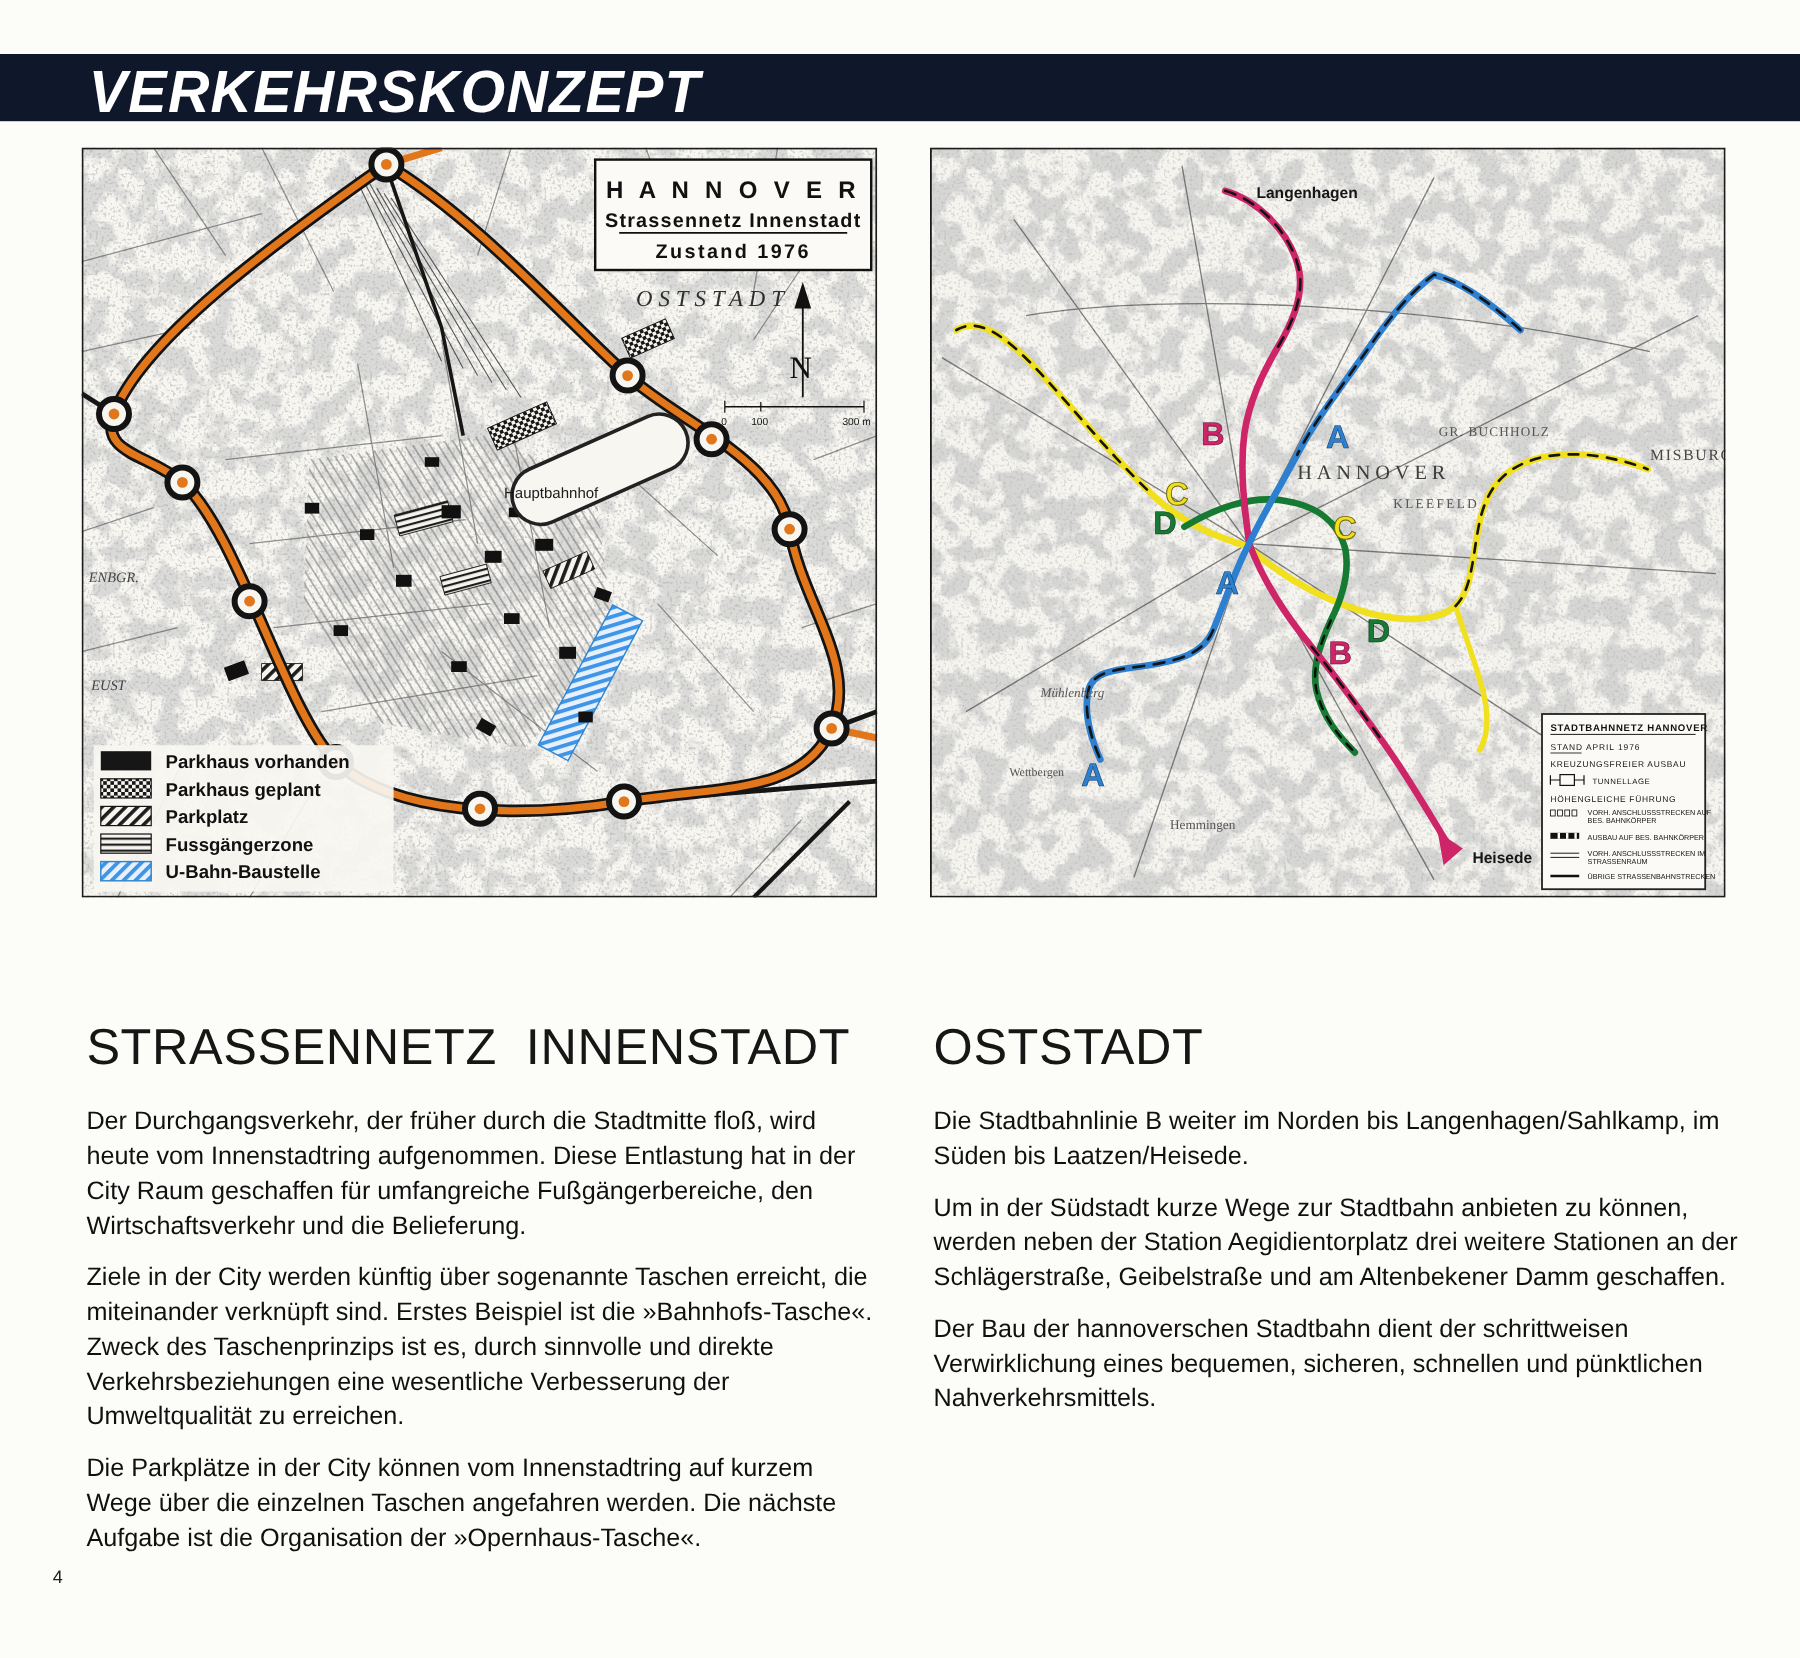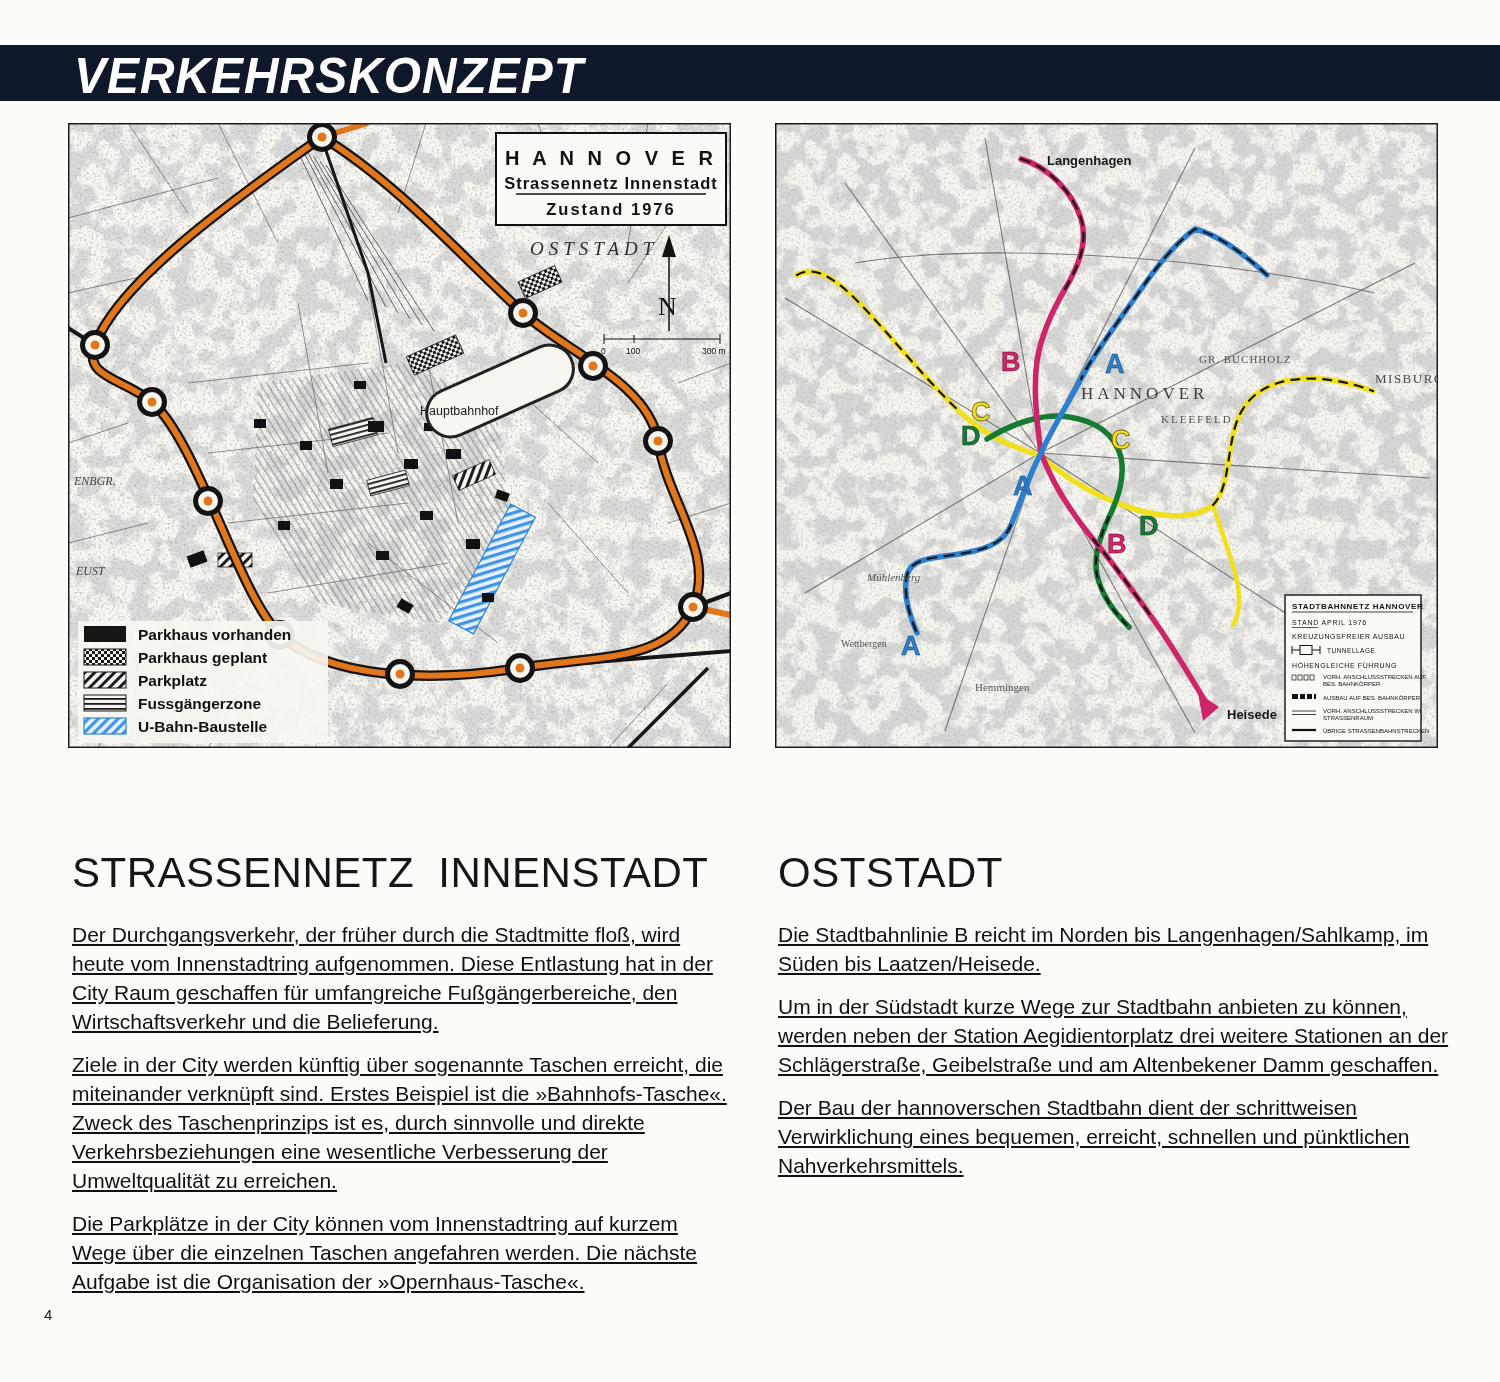--- a/index.html
+++ b/index.html
@@ -22,21 +22,21 @@
   .map-frame{position:absolute;top:123px;width:663px;height:625px;}
   .map-left{left:68px;}
   .map-right{left:775px;}
   .article{position:absolute;top:852px;}
   .article-left{left:72px;width:660px;}
   .article-right{left:778px;width:678px;}
   .article h1{
     margin:0 0 26px 0;font-size:42px;font-weight:400;line-height:1;
     letter-spacing:.5px;word-spacing:12px;color:#161616;white-space:nowrap;
   }
-  .article p{margin:0 0 14px 0;font-size:21px;line-height:29px;color:#101010;text-decoration:underline;}
+  .article p{margin:0 0 14px 0;font-size:21px;line-height:29px;color:#101010;}
   .page-number{position:absolute;left:44px;top:1306px;font-size:15px;color:#222;}
   svg text{user-select:none;}
 </style>
 </head>
 <body>
 
 <svg width="0" height="0" style="position:absolute" aria-hidden="true">
   <defs>
     <filter id="texBlotch" x="0" y="0" width="100%" height="100%">
       <feTurbulence type="fractalNoise" baseFrequency="0.048" numOctaves="3" seed="7"></feTurbulence>
@@ -373,18 +373,18 @@
 
 <div class="article article-left">
   <h1>STRASSENNETZ INNENSTADT</h1>
   <p>Der Durchgangsverkehr, der früher durch die Stadtmitte floß, wird heute vom Innenstadtring aufgenommen. Diese Entlastung hat in der City Raum geschaffen für umfangreiche Fußgängerbereiche, den Wirtschaftsverkehr und die Belieferung.</p>
   <p>Ziele in der City werden künftig über sogenannte Taschen erreicht, die miteinander verknüpft sind. Erstes Beispiel ist die »Bahnhofs-Tasche«. Zweck des Taschenprinzips ist es, durch sinnvolle und direkte Verkehrsbeziehungen eine wesentliche Verbesserung der Umweltqualität zu erreichen.</p>
   <p>Die Parkplätze in der City können vom Innenstadtring auf kurzem Wege über die einzelnen Taschen angefahren werden. Die nächste Aufgabe ist die Organisation der »Opernhaus-Tasche«.</p>
 </div>
 
 <div class="article article-right">
   <h1>OSTSTADT</h1>
-  <p>Die Stadtbahnlinie B reicht im Norden bis Langenhagen/Sahlkamp, im Süden bis Laatzen/Heisede.</p>
+  <p>Die Stadtbahnlinie B weiter im Norden bis Langenhagen/Sahlkamp, im Süden bis Laatzen/Heisede.</p>
   <p>Um in der Südstadt kurze Wege zur Stadtbahn anbieten zu können, werden neben der Station Aegidientorplatz drei weitere Stationen an der Schlägerstraße, Geibelstraße und am Altenbekener Damm geschaffen.</p>
-  <p>Der Bau der hannoverschen Stadtbahn dient der schrittweisen Verwirklichung eines bequemen, erreicht, schnellen und pünktlichen Nahverkehrsmittels.</p>
+  <p>Der Bau der hannoverschen Stadtbahn dient der schrittweisen Verwirklichung eines bequemen, sicheren, schnellen und pünktlichen Nahverkehrsmittels.</p>
 </div>
 
 <div class="page-number">4</div>
 
 </body></html>

